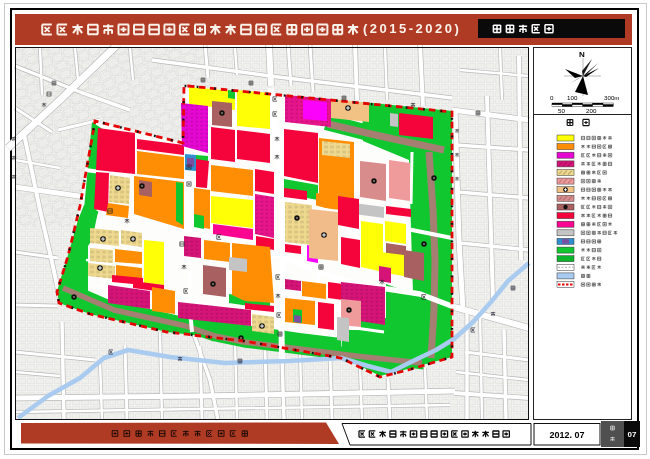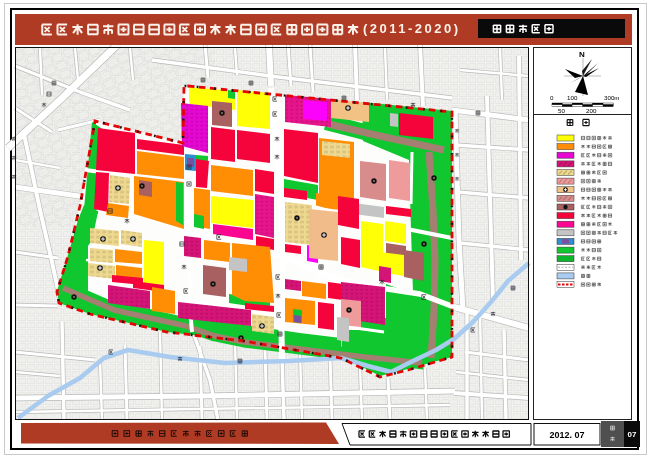--- a/index.html
+++ b/index.html
@@ -387,21 +387,21 @@
     <path d="M490.8 312.6H495.2M493.0 311.8V316.2M491.2 314.3H494.8M491.4 314.3V315.8M494.6 314.3V315.8" fill="none" stroke="#223" stroke-width="0.65"></path>
     <path d="M511.1 286.0V290.0M514.9 286.0V290.0M511.1 286.1H514.9M511.1 288.1H514.9M513.0 286.1V290.0M511.1 290.0H514.9" fill="none" stroke="#223" stroke-width="0.65"></path>
     <rect x="15.5" y="47.5" width="513" height="372" fill="none" stroke="#111" stroke-width="1"></rect>
   </svg>
 <svg class="abs" width="650" height="50" viewBox="0 0 650 50" style="left:0;top:0">
     <rect x="15" y="14" width="617" height="31" fill="#B03B25"></rect>
     <path d="M42.2 24.5V34.5M42.2 24.5H51.8M42.2 34.5H51.8M44.6 27.1L49.6 31.9M49.6 27.1L44.6 31.9M57.5 24.5V34.5M57.5 24.5H67.1M57.5 34.5H67.1M59.9 27.1L64.9 31.9M64.9 27.1L59.9 31.9M72.4 26.9H82.8M77.6 24.3V34.7M77.0 27.7L73.1 33.1M78.2 27.7L82.1 33.1M87.7 24.7H98.1M87.7 29.5H98.1M87.7 34.3H98.1M88.1 24.7V34.3M97.7 24.7V34.3M103.0 26.2H113.4M108.2 24.3V34.7M104.0 30.1H112.4M104.4 30.1V33.7M112.0 30.1V33.7M118.3 24.5H128.7M118.3 34.5H128.7M118.5 24.5V34.5M128.5 24.5V34.5M120.5 29.5H126.5M123.5 27.1V31.9M133.6 24.7H144.0M133.6 29.5H144.0M133.6 34.3H144.0M134.0 24.7V34.3M143.6 24.7V34.3M148.9 24.7H159.3M148.9 29.5H159.3M148.9 34.3H159.3M149.3 24.7V34.3M158.9 24.7V34.3M164.2 24.5H174.6M164.2 34.5H174.6M164.4 24.5V34.5M174.4 24.5V34.5M166.4 29.5H172.4M169.4 27.1V31.9M179.9 24.5V34.5M179.9 24.5H189.5M179.9 34.5H189.5M182.3 27.1L187.3 31.9M187.3 27.1L182.3 31.9M194.8 24.5H205.2M194.8 34.5H205.2M195.0 24.5V34.5M205.0 24.5V34.5M197.0 29.5H203.0M200.0 27.1V31.9M210.1 26.9H220.5M215.3 24.3V34.7M214.7 27.7L210.8 33.1M215.9 27.7L219.8 33.1M225.4 26.9H235.8M230.6 24.3V34.7M230.0 27.7L226.1 33.1M231.2 27.7L235.1 33.1M240.7 24.7H251.1M240.7 29.5H251.1M240.7 34.3H251.1M241.1 24.7V34.3M250.7 24.7V34.3M256.0 24.5H266.4M256.0 34.5H266.4M256.2 24.5V34.5M266.2 24.5V34.5M258.2 29.5H264.2M261.2 27.1V31.9M271.7 24.5V34.5M271.7 24.5H281.3M271.7 34.5H281.3M274.1 27.1L279.1 31.9M279.1 27.1L274.1 31.9M287.3 24.7V34.3M296.3 24.7V34.3M287.3 25.0H296.3M287.3 29.7H296.3M291.8 25.0V34.3M287.3 34.3H296.3M301.9 24.5H312.3M301.9 34.5H312.3M302.1 24.5V34.5M312.1 24.5V34.5M304.1 29.5H310.1M307.1 27.1V31.9M317.2 24.5H327.6M317.2 34.5H327.6M317.4 24.5V34.5M327.4 24.5V34.5M319.4 29.5H325.4M322.4 27.1V31.9M333.2 24.7V34.3M342.2 24.7V34.3M333.2 25.0H342.2M333.2 29.7H342.2M337.7 25.0V34.3M333.2 34.3H342.2M347.8 26.9H358.2M353.0 24.3V34.7M352.4 27.7L348.5 33.1M353.6 27.7L357.5 33.1" fill="none" stroke="#FAF2EA" stroke-width="1.98"></path>
     <rect x="478" y="19" width="147" height="19" fill="#0A0A0A"></rect>
     <path d="M493.4 25.0V32.6M500.6 25.0V32.6M493.4 25.2H500.6M493.4 29.0H500.6M497.0 25.2V32.6M493.4 32.6H500.6M506.4 25.0V32.6M513.6 25.0V32.6M506.4 25.2H513.6M506.4 29.0H513.6M510.0 25.2V32.6M506.4 32.6H513.6M518.9 26.2H527.1M523.0 24.7V32.9M519.7 29.3H526.3M520.0 29.3V32.1M526.0 29.3V32.1M532.2 24.8V32.8M532.2 24.8H539.8M532.2 32.8H539.8M534.1 26.9L538.1 30.7M538.1 26.9L534.1 30.7M544.9 24.8H553.1M544.9 32.8H553.1M545.0 24.8V32.8M553.0 24.8V32.8M546.6 28.8H551.4M549.0 26.9V30.7" fill="none" stroke="#fff" stroke-width="1.51"></path>
   </svg>
-<div class="abs" style="left:363px;top:21px;width:110px;font-size:13px;font-weight:bold;color:#FAF2EA;letter-spacing:2.5px">(2011-2020)</div>
+<div class="abs" style="left:363px;top:21px;width:110px;font-size:13px;font-weight:bold;color:#FAF2EA;letter-spacing:2.5px">(2015-2020)</div>
 
 <div class="abs" style="left:533px;top:47px;width:99px;height:373px;border:1px solid #222;background:#fff"></div>
 <svg class="abs" width="650" height="459" viewBox="0 0 650 459" style="left:0;top:0">
     <text x="582" y="57" font-size="8" font-weight="bold" text-anchor="middle" fill="#000">N</text>
     <line x1="564" y1="76" x2="601" y2="76" stroke="#777" stroke-width="0.5"></line>
     <line x1="583" y1="58" x2="583" y2="96" stroke="#777" stroke-width="0.5"></line>
     <path d="M583 76L598 63L587 74Z" fill="#000"></path>
     <path d="M583 76L599 68L586 77Z" fill="#000"></path>
     <path d="M583 76L592 59L582 71Z" fill="#000" fill-opacity="0.9"></path>
     <path d="M583 76L565 69L575 78Z" fill="#000"></path>

